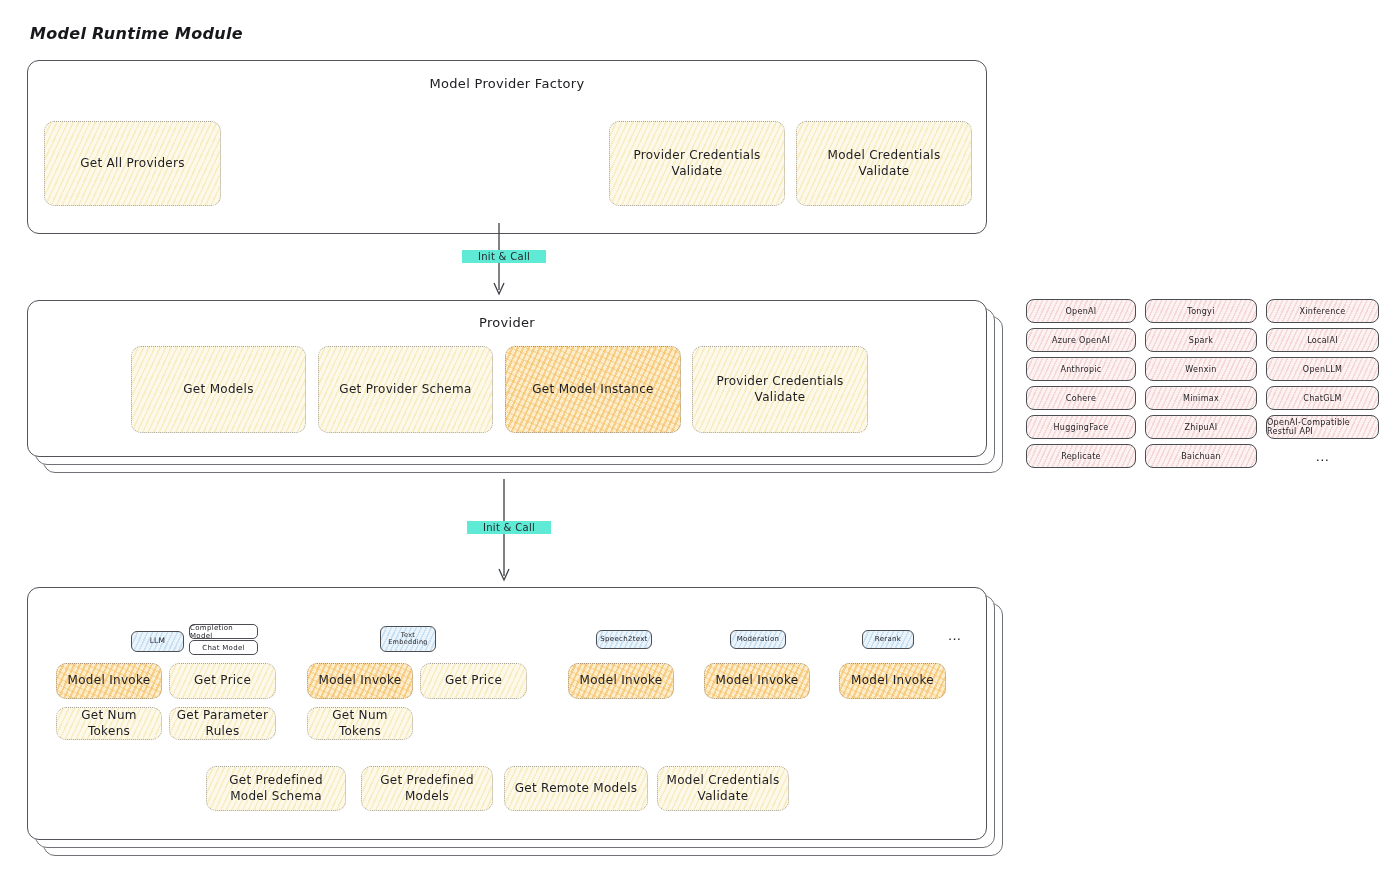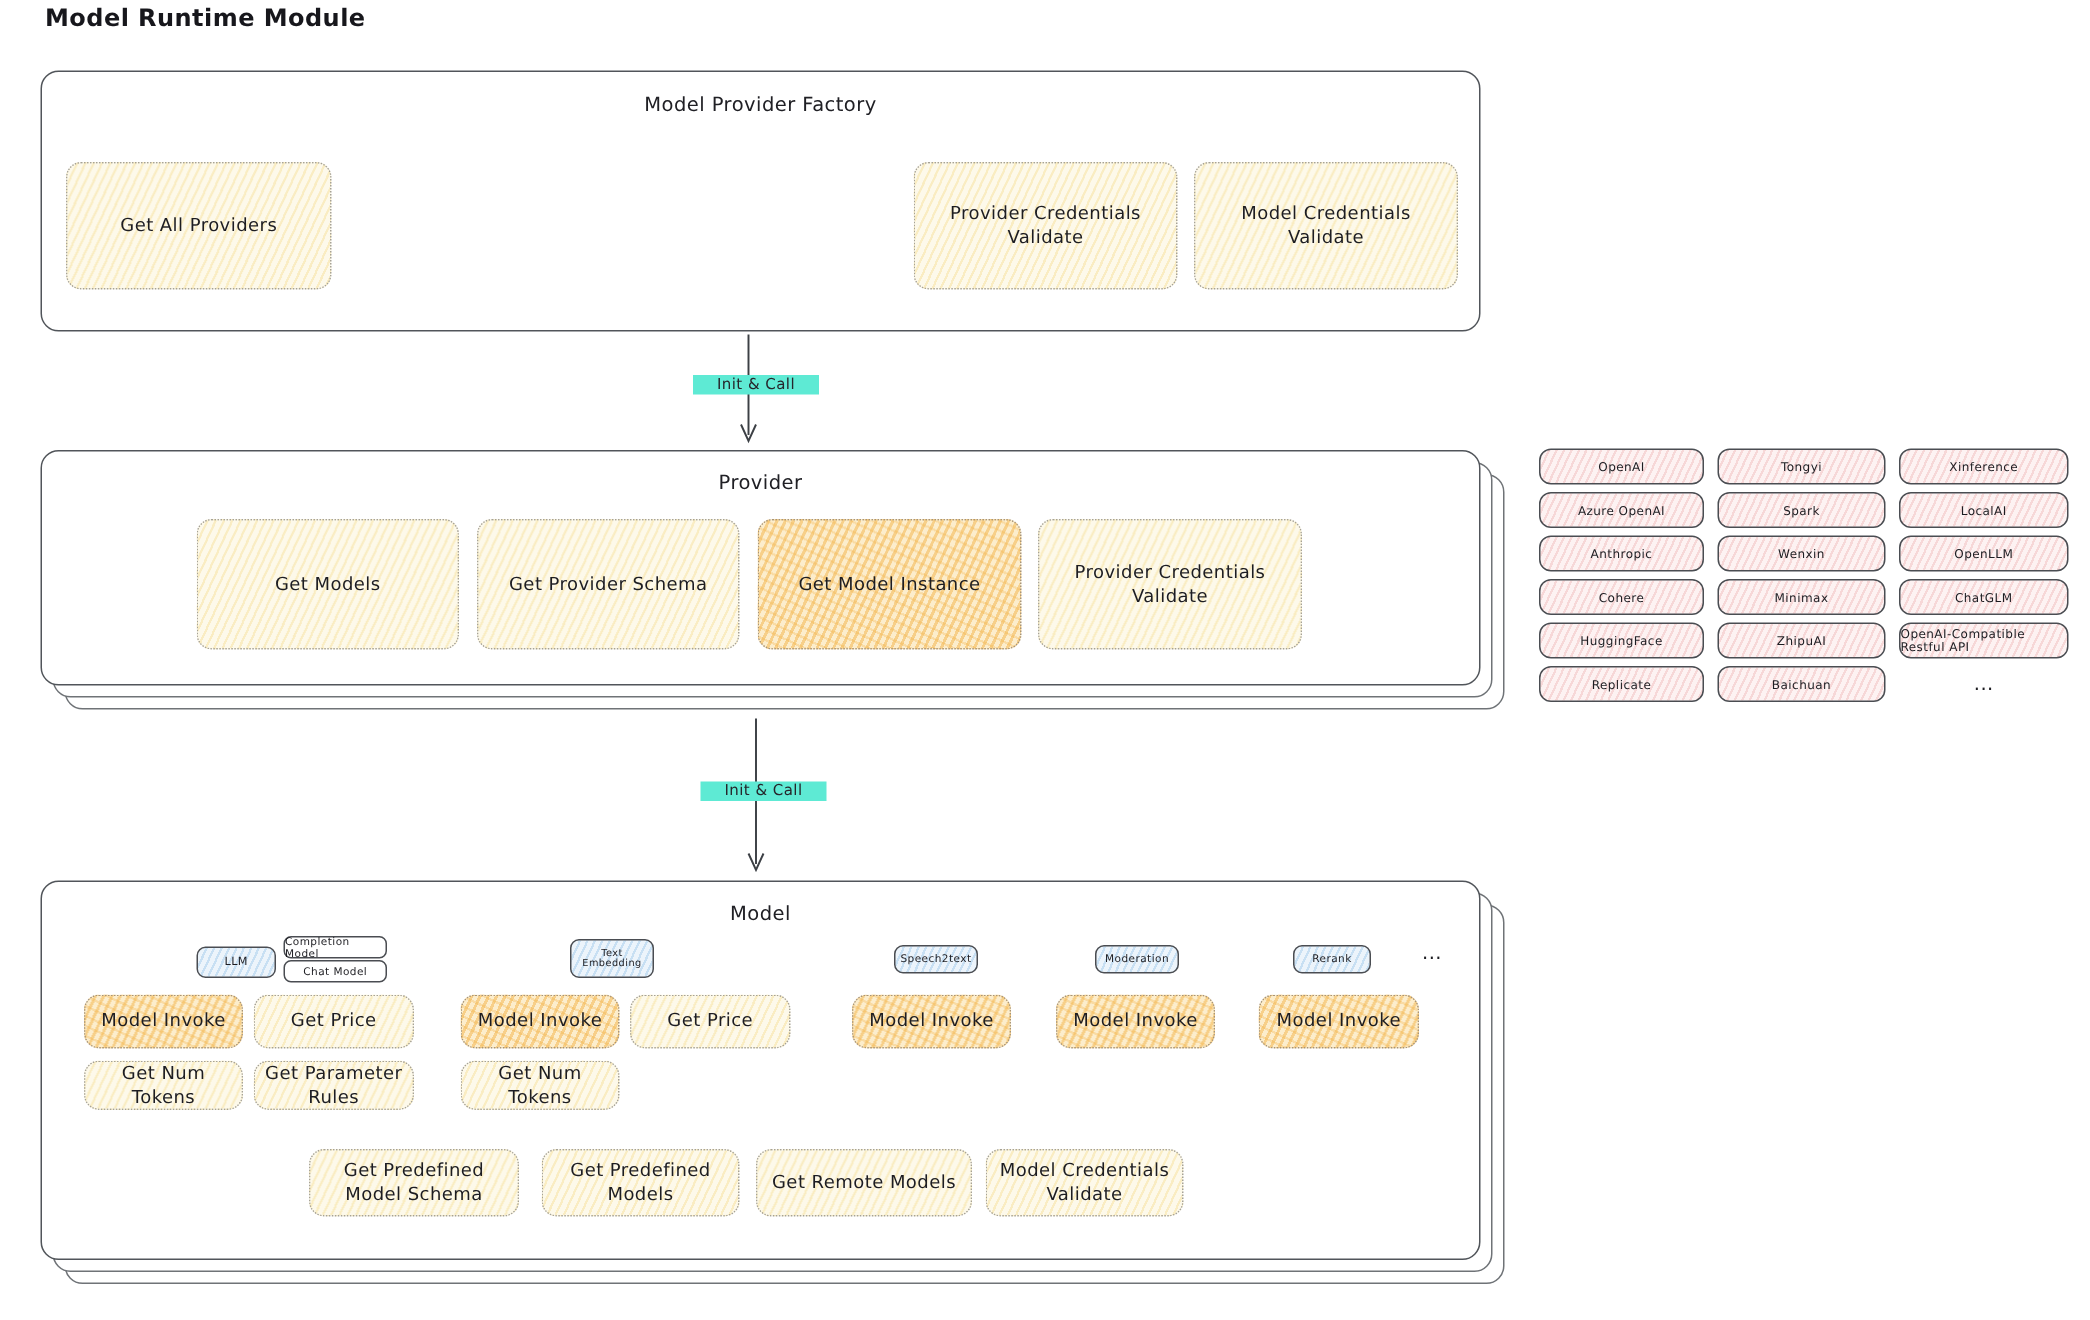--- a/index.html
+++ b/index.html
@@ -1,20 +1,20 @@
 <!DOCTYPE html>
 <html><head>
 <meta charset="utf-8">
 <style>
   html,body{margin:0;padding:0;background:#fff;}
   body{width:1393px;height:880px;position:relative;overflow:hidden;
        font-family:"DejaVu Sans",sans-serif;color:#1d1d22;}
   .abs{position:absolute;}
   .hand{letter-spacing:.3px;}
-  .page-title{left:30px;top:2px;font-size:16px;font-weight:bold;color:#17171c;}
+  .page-title{left:30px;top:24px;font-size:16px;font-weight:bold;color:#17171c;font-style:italic;}
   .container{border:1.3px solid #51555a;border-radius:12px;background:#fff;position:absolute;}
   .stack-layer{border:1.2px solid #6f7377;border-radius:12px;background:#fff;position:absolute;}
   .container-title{position:absolute;left:0;right:0;text-align:center;font-size:13px;color:#202025;}
   .btn{position:absolute;display:flex;align-items:center;justify-content:center;
        text-align:center;font-size:12px;line-height:1.3;padding:2px 6px;box-sizing:border-box;}
   .yellow{background:
       repeating-linear-gradient(115deg, rgba(243,213,120,.35) 0 1.5px, rgba(0,0,0,0) 1.5px 5px),
       #fdf9ea;
     border:1.5px dotted #a6a296;border-radius:10px;}
   .orange{background:
@@ -41,21 +41,21 @@
   .arrow{position:absolute;}
   .arrow-label{position:absolute;background:#5eead4;font-size:10px;padding:1px 4px;
     text-align:center;color:#26262b;}
   svg.connector line, svg.connector path{stroke:#3c4045;stroke-width:1.3;fill:none;}
 </style>
 </head>
 <body>
 
 <div class="abs page-title hand">Model Runtime Module</div>
 
-<div class="container" style="left:27px;top:47px;width:958px;height:172px">
+<div class="container" style="left:27px;top:60px;width:958px;height:172px">
   <div class="container-title hand" style="top:15px">Model Provider Factory</div>
   <div class="btn yellow hand" style="left:16px;top:60px;width:177px;height:85px">Get All Providers</div>
   <div class="btn yellow hand" style="left:581px;top:60px;width:176px;height:85px">Provider Credentials Validate</div>
   <div class="btn yellow hand" style="left:768px;top:60px;width:176px;height:85px">Model Credentials Validate</div>
 </div>
 
 <div class="arrow" style="left:492px;top:222px">
   <svg class="connector" width="14" height="76">
     <line x1="7" y1="1" x2="7" y2="68"></line>
     <path d="M2 61 L7 72 L12 61"></path>
@@ -98,21 +98,20 @@
   <svg class="connector" width="14" height="106">
     <line x1="7" y1="1" x2="7" y2="98"></line>
     <path d="M2 91 L7 102 L12 91"></path>
   </svg>
 </div>
 <div class="arrow-label hand" style="left:467px;top:521px;width:76px">Init &amp; Call</div>
 
 <div class="stack-layer" style="left:43px;top:603px;width:958px;height:251px"></div>
 <div class="stack-layer" style="left:35px;top:595px;width:958px;height:251px"></div>
 <div class="container" style="left:27px;top:587px;width:958px;height:251px">
-  <div class="container-title hand" style="top:14px">Model</div>
 
   <div class="tag-blue hand abs" style="left:103px;top:43px;width:51px;height:19px">LLM</div>
   <div class="tag-white hand abs" style="left:161px;top:36px;width:67px;height:13px">Completion Model</div>
   <div class="tag-white hand abs" style="left:161px;top:52px;width:67px;height:13px">Chat Model</div>
   <div class="tag-blue hand abs" style="left:352px;top:38px;width:54px;height:24px;font-size:6.5px">Text Embedding</div>
   <div class="tag-blue hand abs" style="left:568px;top:42px;width:54px;height:17px;font-size:7px">Speech2text</div>
   <div class="tag-blue hand abs" style="left:702px;top:42px;width:54px;height:17px;font-size:7px">Moderation</div>
   <div class="tag-blue hand abs" style="left:834px;top:42px;width:50px;height:17px;font-size:7px">Rerank</div>
   <div class="abs hand" style="left:920px;top:40px;font-size:13px">...</div>
 

